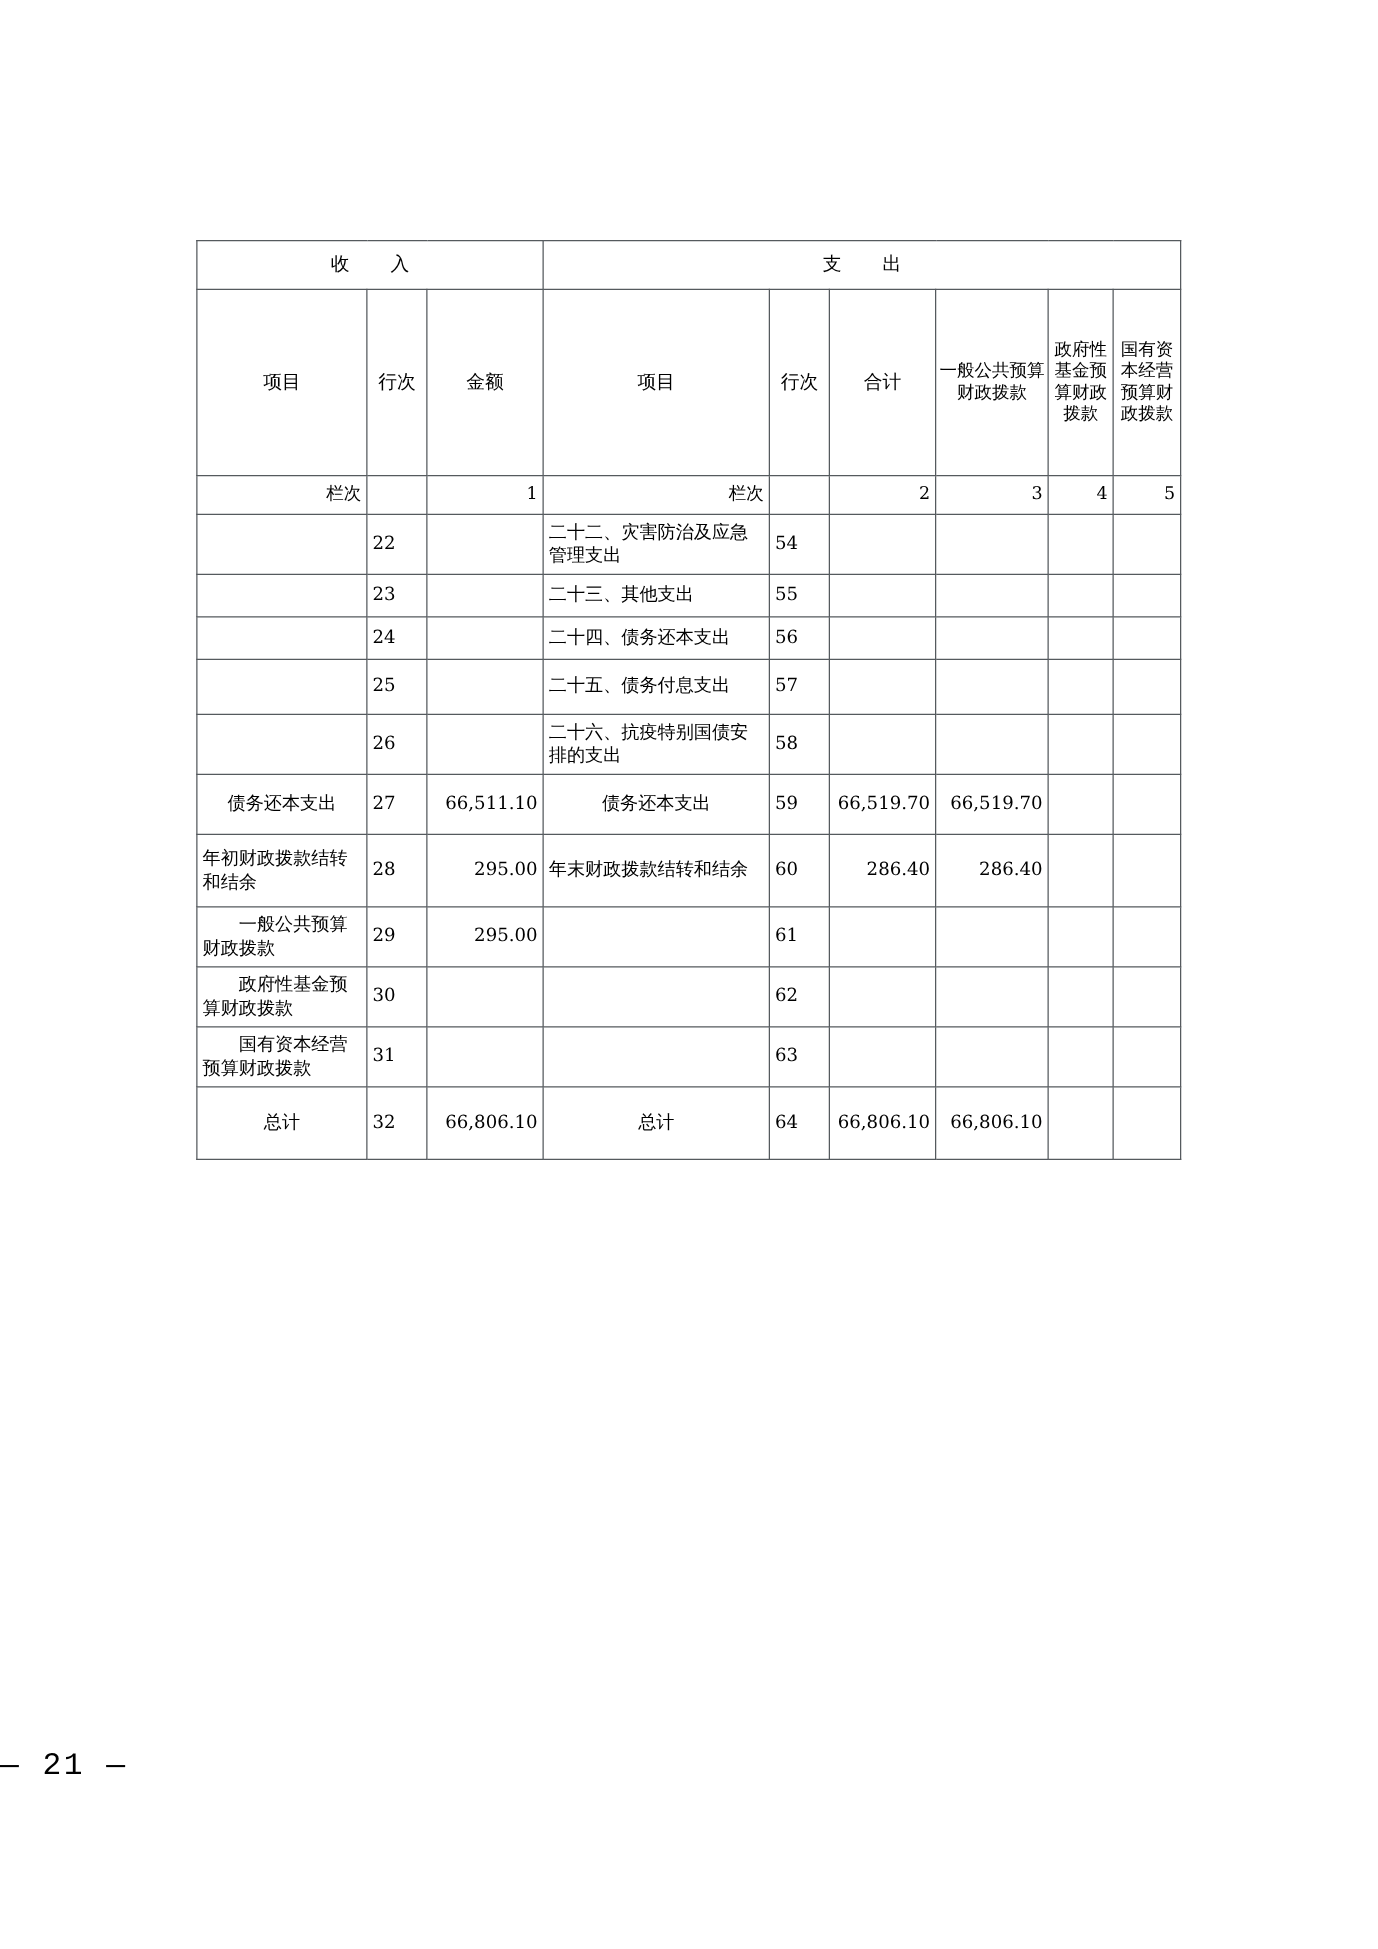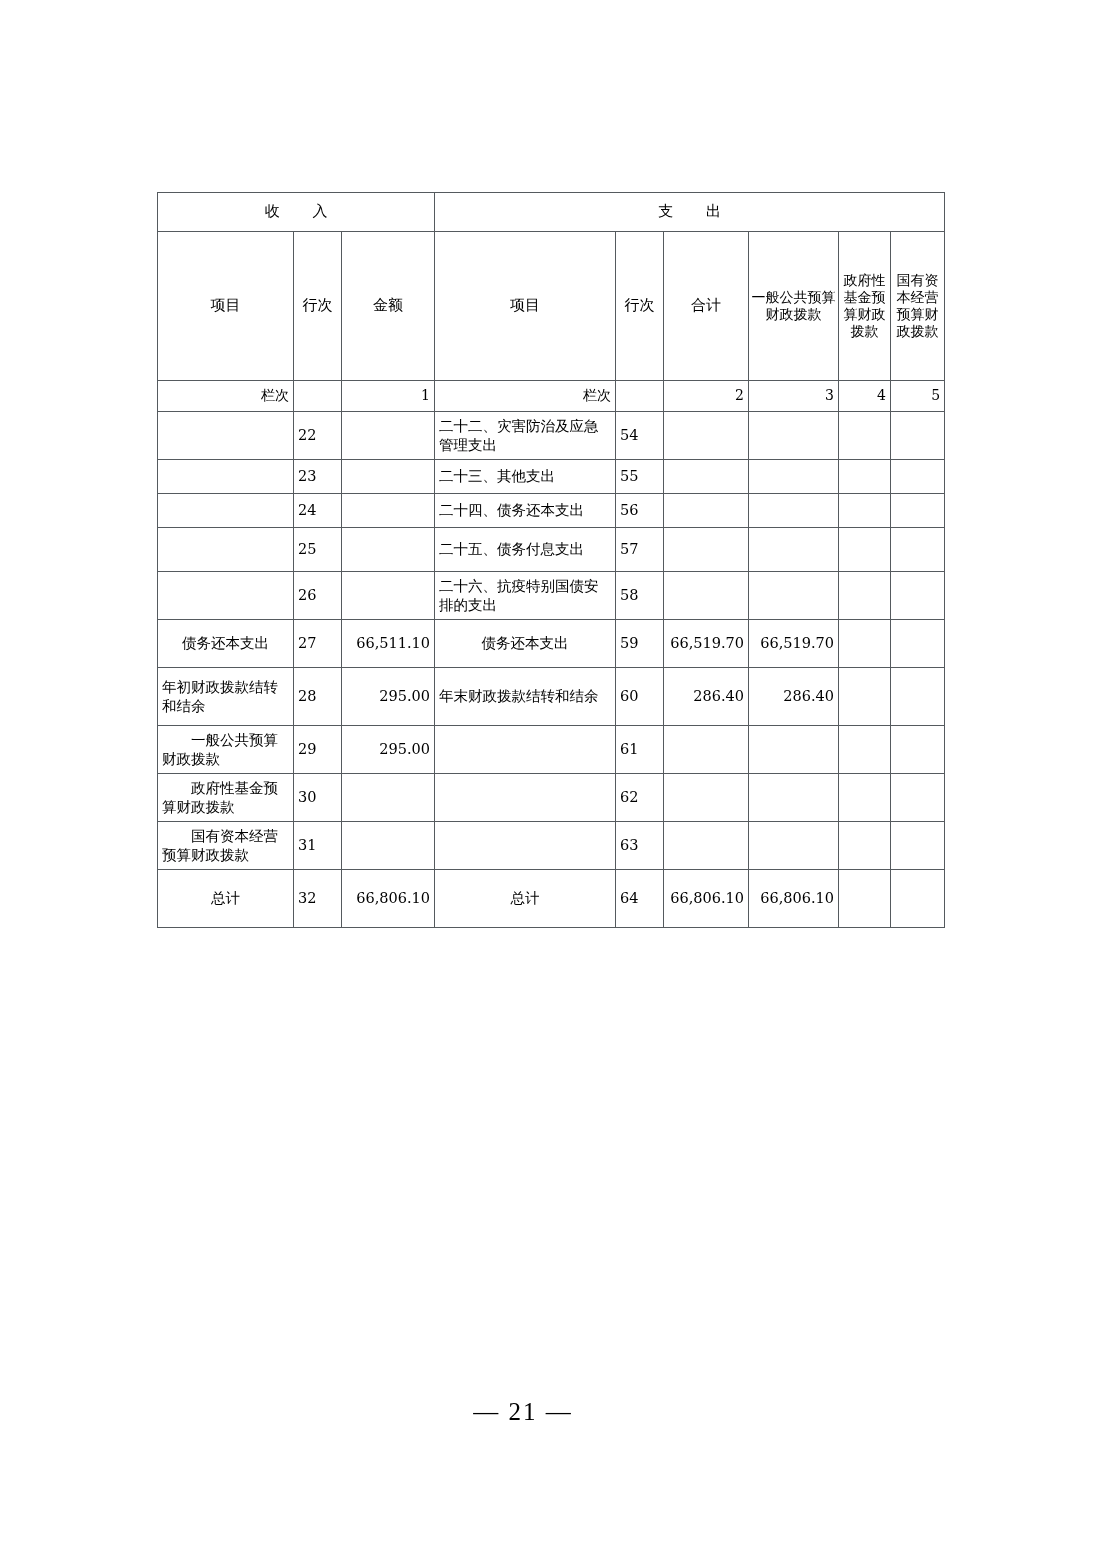--- a/index.html
+++ b/index.html
@@ -98,25 +98,24 @@
     text-align: justify;
     font-family: "DejaVu Serif", "Liberation Serif", serif;
   }
 
   
   .pageno {
     position: absolute;
     left: 0;
     top: 1398px;
     width: 1018px;
-    text-align: center;
+    text-align: left;
     font-size: 25px;
     letter-spacing: 2px;
-    font-family: Liberation Serif, serif;
-    padding-left: 14px;
+    font-family: Liberation Mono, monospace;
   }
 </style>
 </head>
 <body>
 
 <div class="page">
 
   <div class="table-wrap">
     <table class="budget">
       <colgroup>

